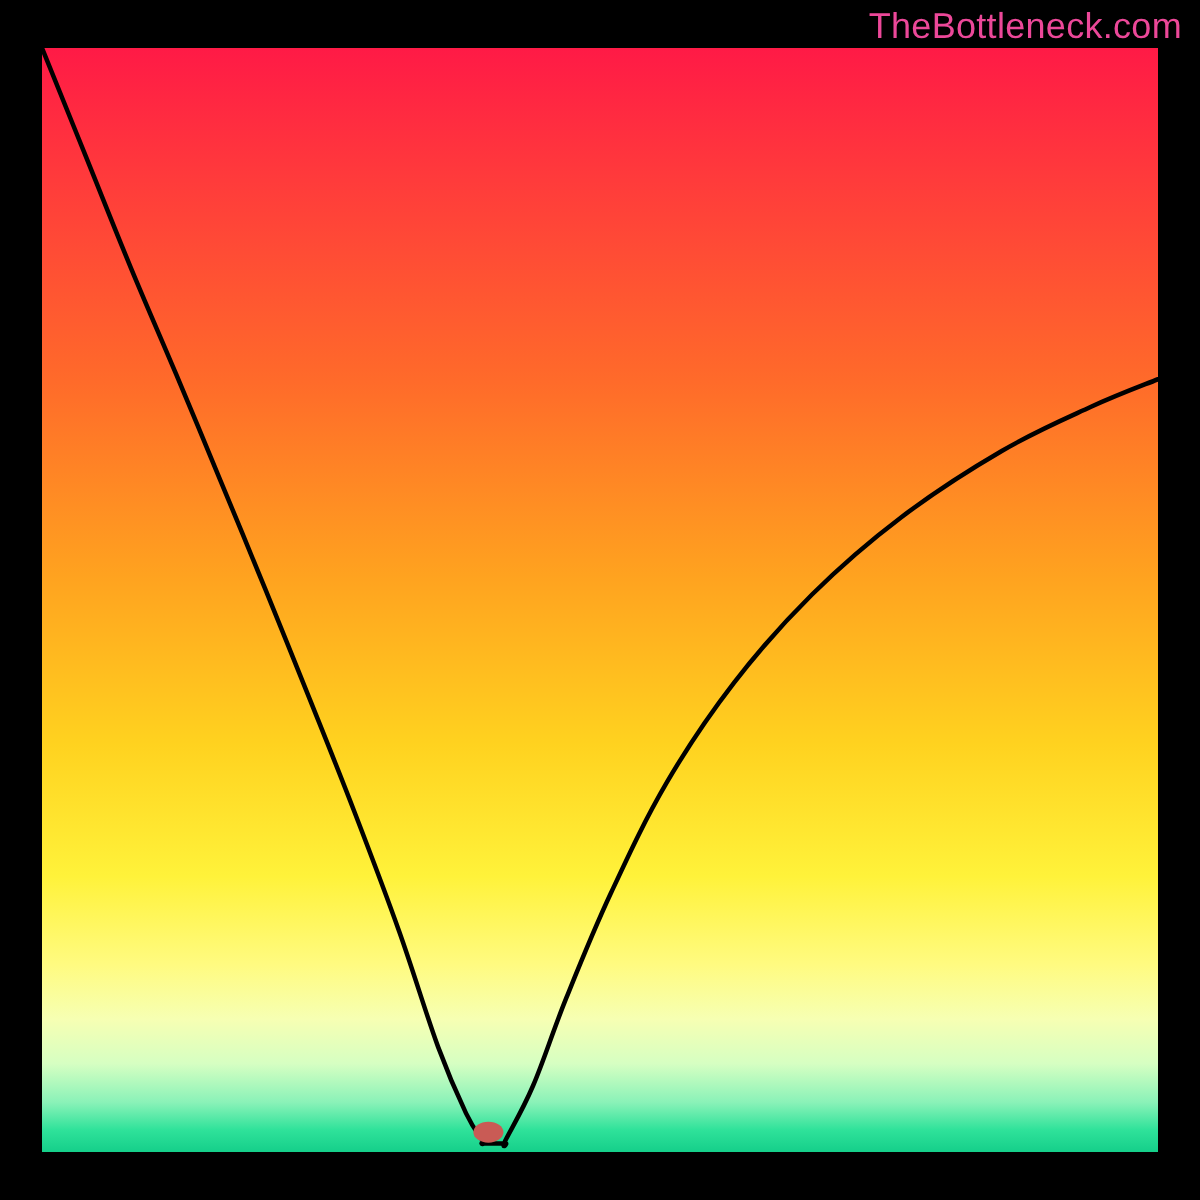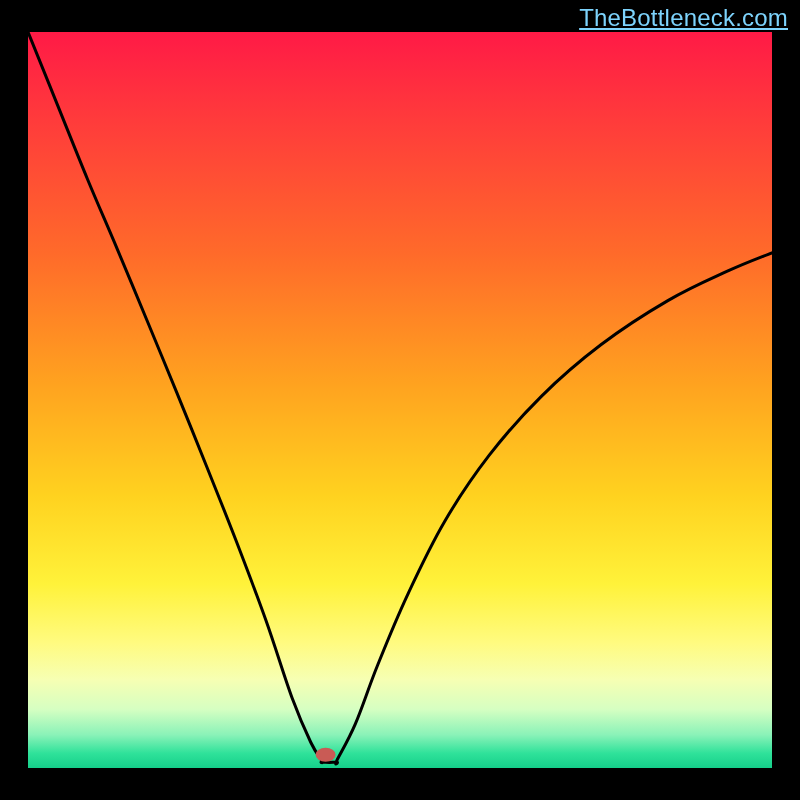--- a/index.html
+++ b/index.html
@@ -16,24 +16,23 @@
     height: 800px;
     background: #000000;
   }
   .watermark {
     position: absolute;
     top: 4px;
     right: 12px;
     font-family: Arial, Helvetica, sans-serif;
     font-size: 24px;
     font-weight: 500;
-    color: #7dd3fc;
+    color: #ec4899;
     letter-spacing: 0.2px;
     z-index: 10;
-    text-decoration: underline;
   }
   .plot-area {
     position: absolute;
     left: 28px;
     top: 32px;
     width: 744px;
     height: 736px;
   }
   svg {
     display: block;

